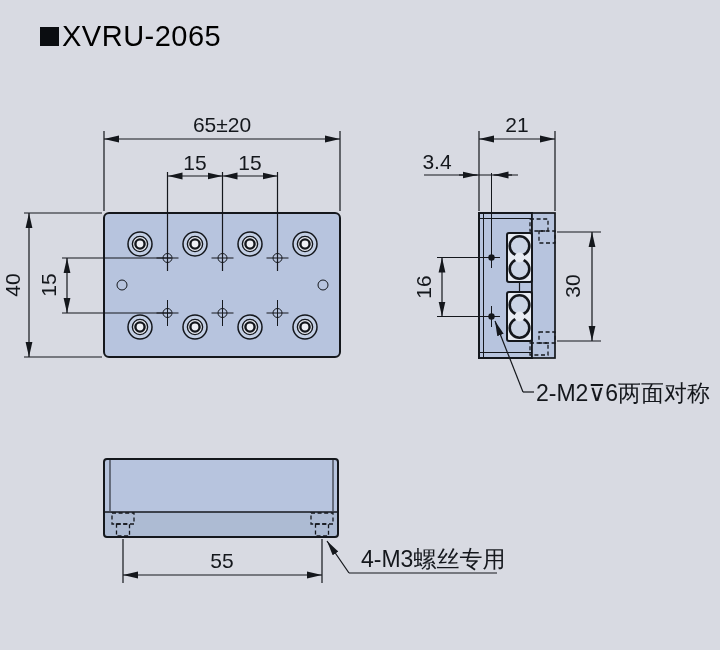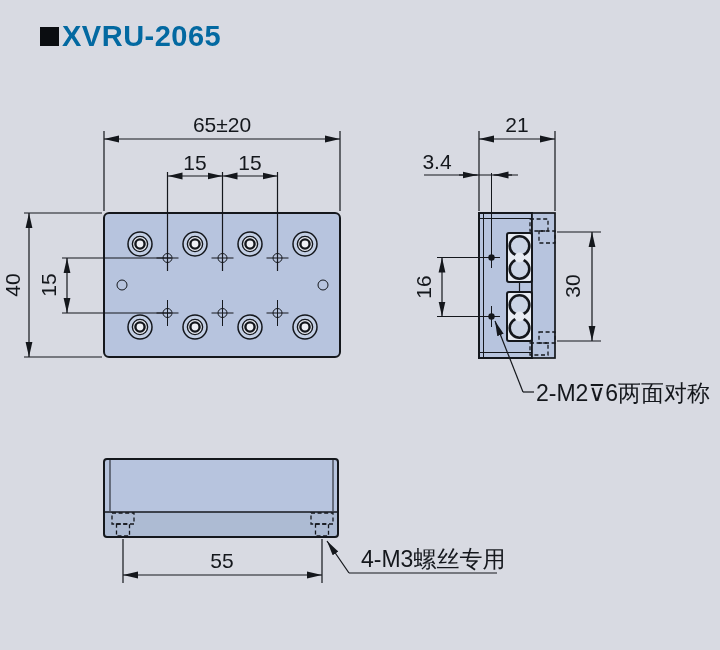--- a/index.html
+++ b/index.html
@@ -1,20 +1,20 @@
 <!DOCTYPE html>
 <html><head>
 <meta charset="utf-8">
 <style>
   html,body{margin:0;padding:0;}
   body{width:720px;height:650px;background:#d8dae2;position:relative;overflow:hidden;
        font-family:"Liberation Sans",sans-serif;}
   .stage{position:absolute;left:0;top:0;width:720px;height:650px;}
   .title{position:absolute;left:28px;top:20px;display:flex;align-items:center;
-         font-size:29px;color:#0369a1;letter-spacing:0.5px;font-weight:700;padding-left:12px;}
+         font-size:29px;color:#000000;letter-spacing:0.5px;font-weight:400;padding-left:12px;}
   .title .bullet{display:inline-block;width:19px;height:19px;background:#0b0d11;
                  margin-right:3px;}
   svg{position:absolute;left:0;top:0;}
   svg text{font-family:"Liberation Sans",sans-serif;fill:#14171c;}
   .dimtxt{font-size:21px;}
   .anntxt{font-size:23px;}
   .ln{stroke:#14171c;stroke-width:1.2;fill:none;}
   .thin{stroke:#14171c;stroke-width:1;fill:none;}
   .outline{stroke:#14171c;stroke-width:2;}
   .outline2{stroke:#14171c;stroke-width:1.7;}

